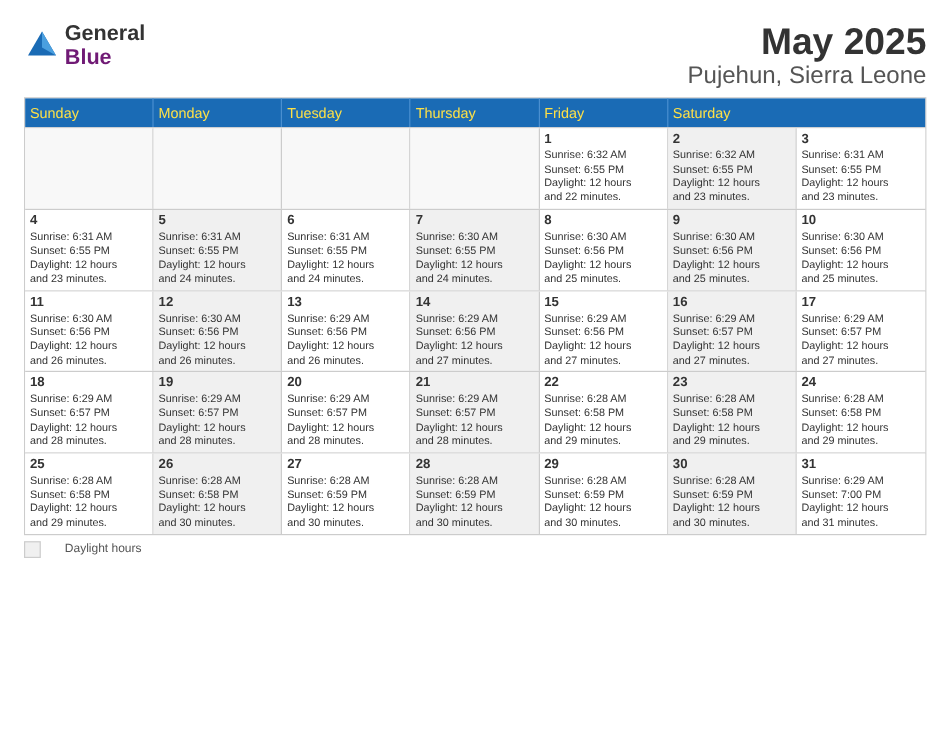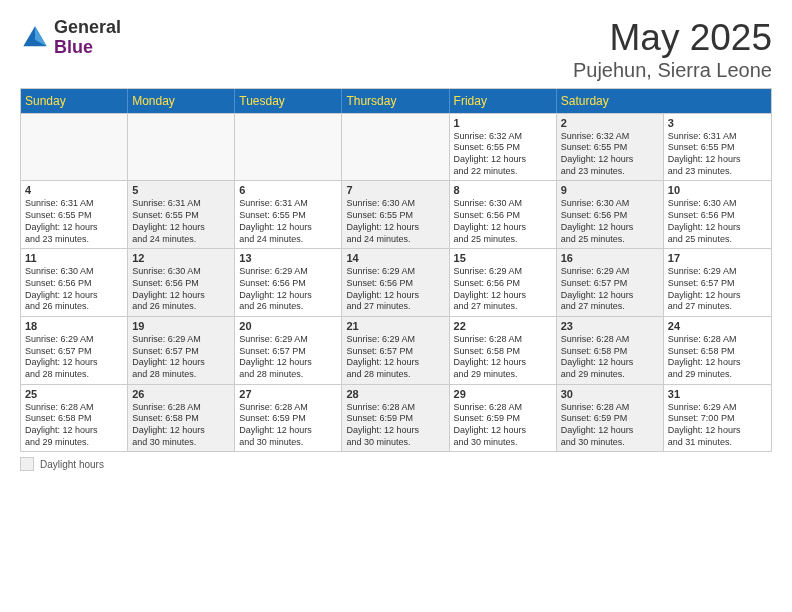--- a/index.html
+++ b/index.html
@@ -36,22 +36,22 @@
     .logo-general { color: #333; }
     .logo-blue { color: #701a75; }
     .logo-icon {
       width: 30px;
       height: 30px;
     }
     .title-block {
       text-align: right;
     }
     .title-month {
-      font-size: 37px;
-      font-weight: normal;
+      font-size: 31px;
+      font-weight: bold;
       color: #333;
       line-height: 1.1;
     }
     .title-location {
       font-size: 20px;
       color: #555;
     }
     .calendar {
       flex: 1;
       display: flex;
@@ -105,21 +105,21 @@
       font-size: 9px;
       color: #333;
       line-height: 1.3;
     }
     .footer-note {
       margin-top: 5px;
       font-size: 10px;
       color: #555;
       display: flex;
       align-items: center;
-      gap: 6px;
+      gap: 20px;
     }
     .footer-box {
       width: 14px;
       height: 14px;
       background: #f0f0f0;
       border: 1px solid #ccc;
       display: inline-block;
     }
   </style>
 </head>

